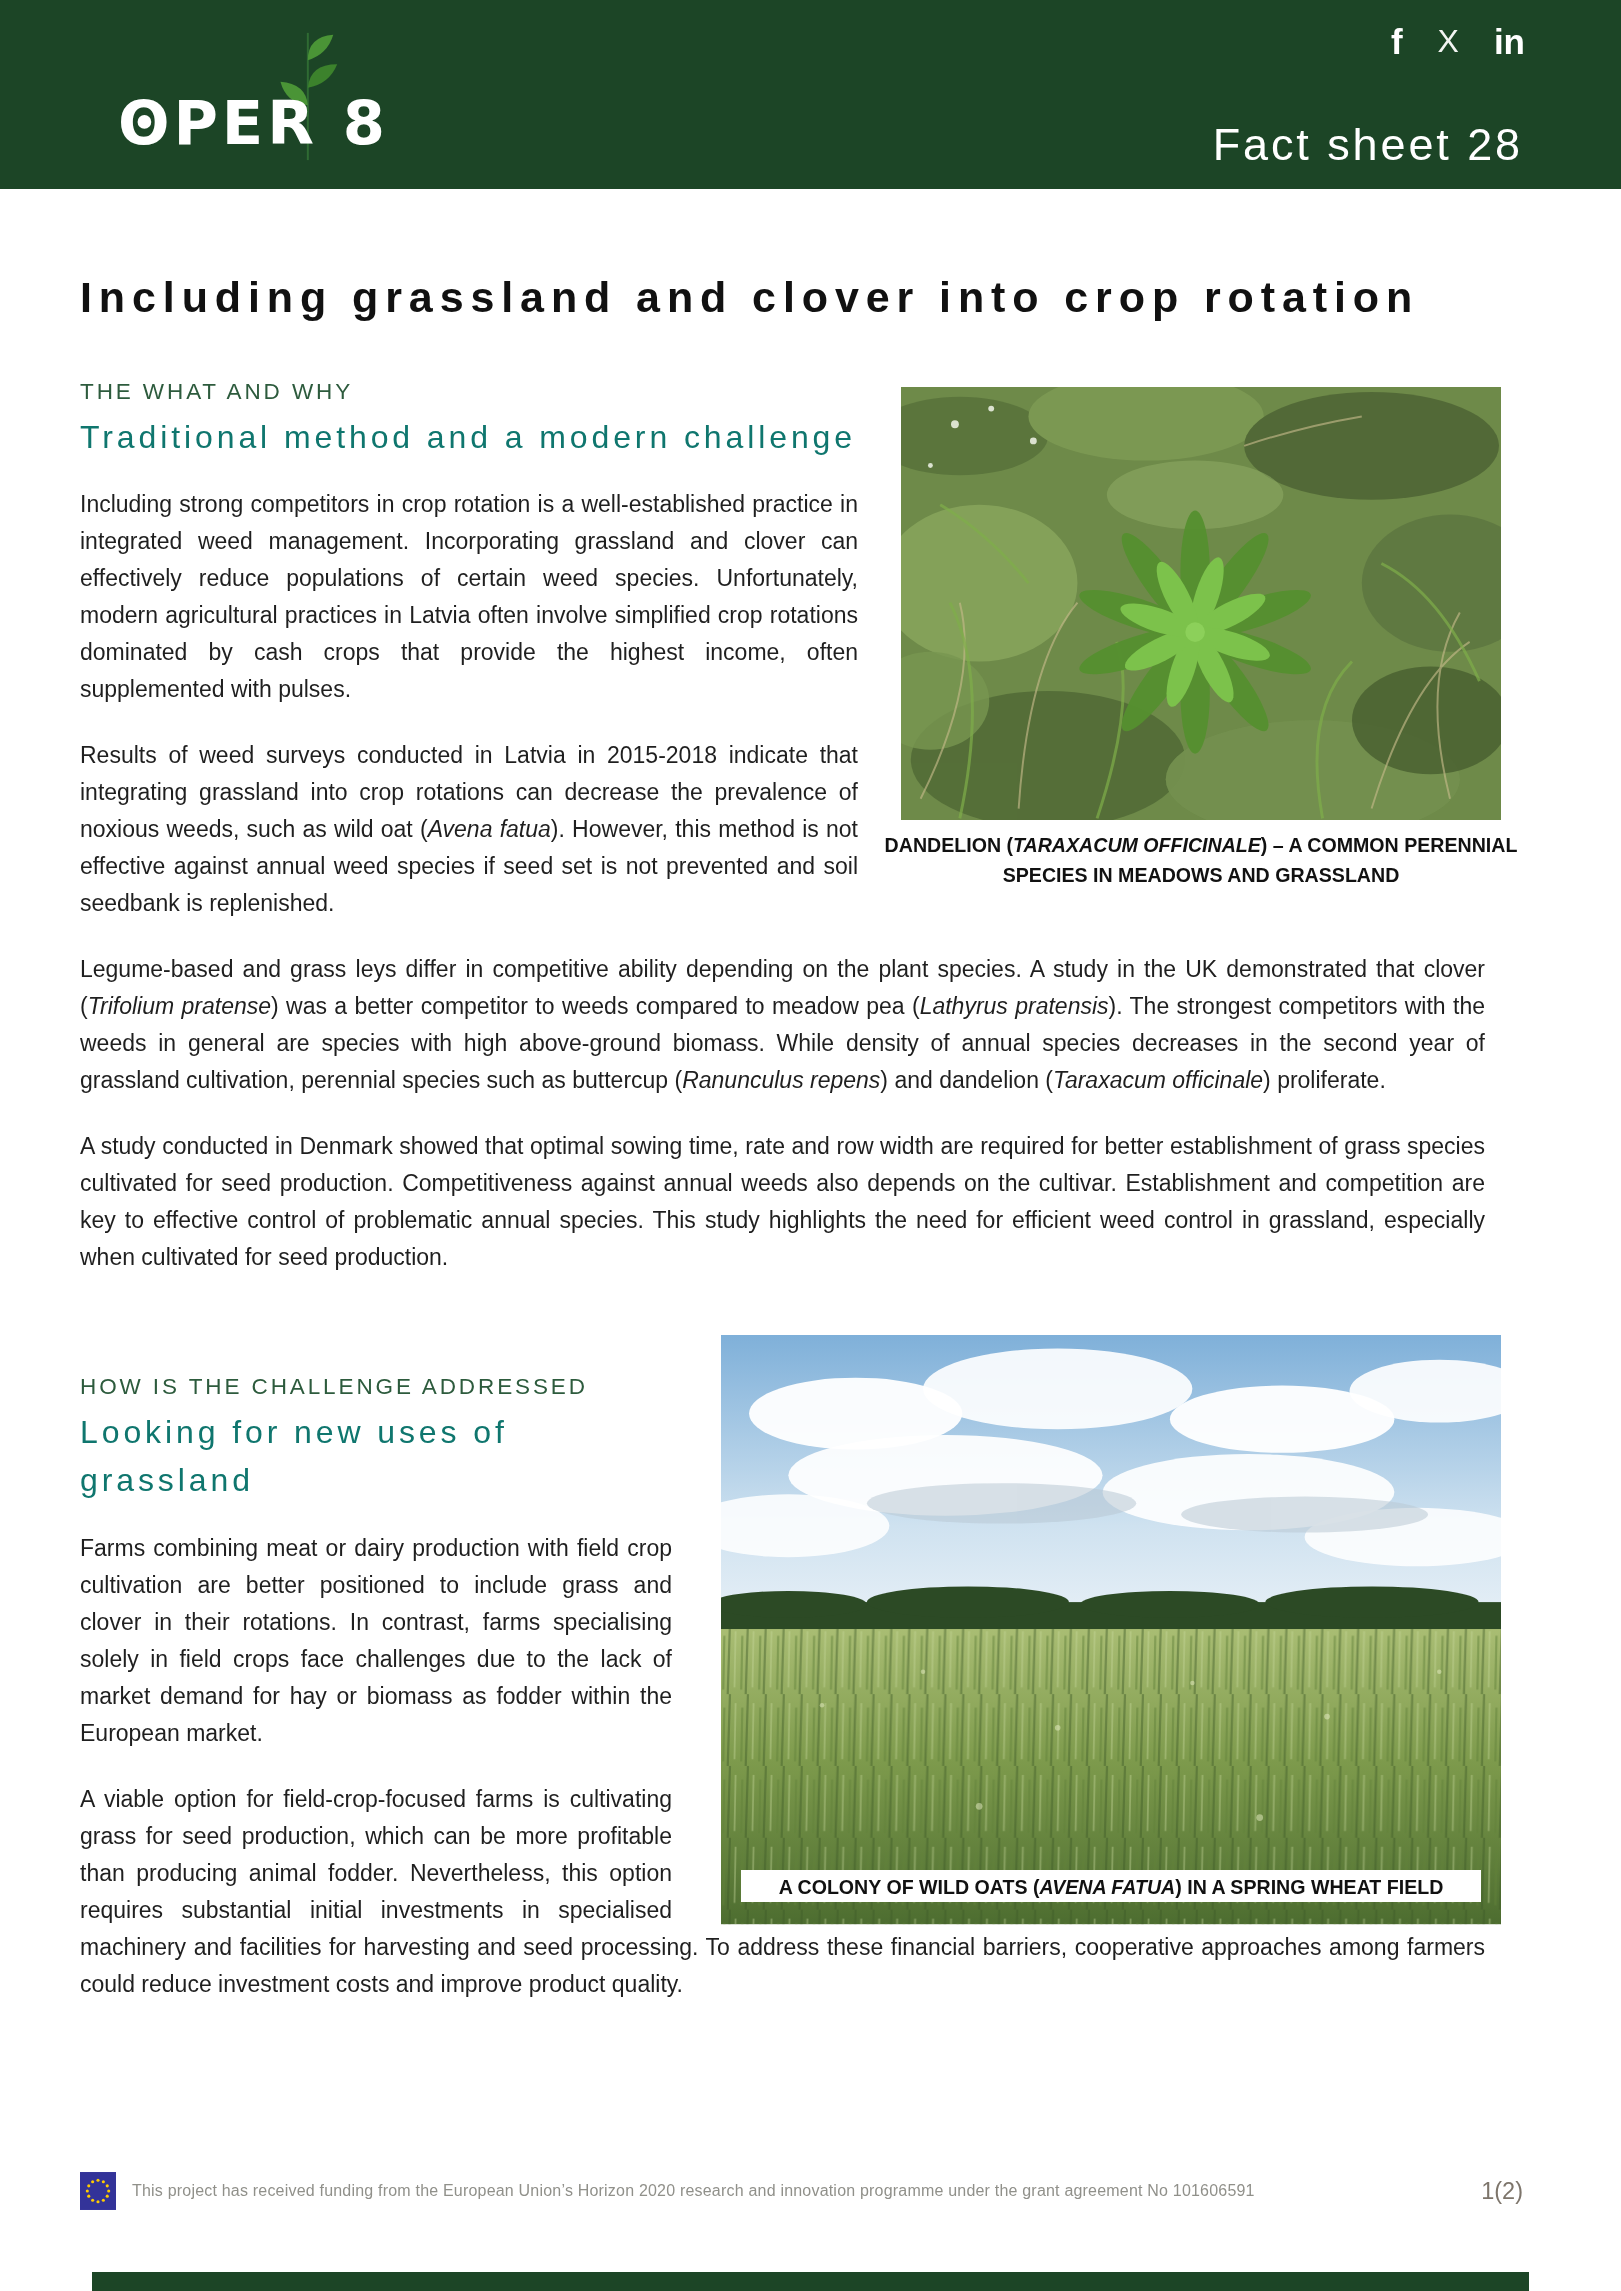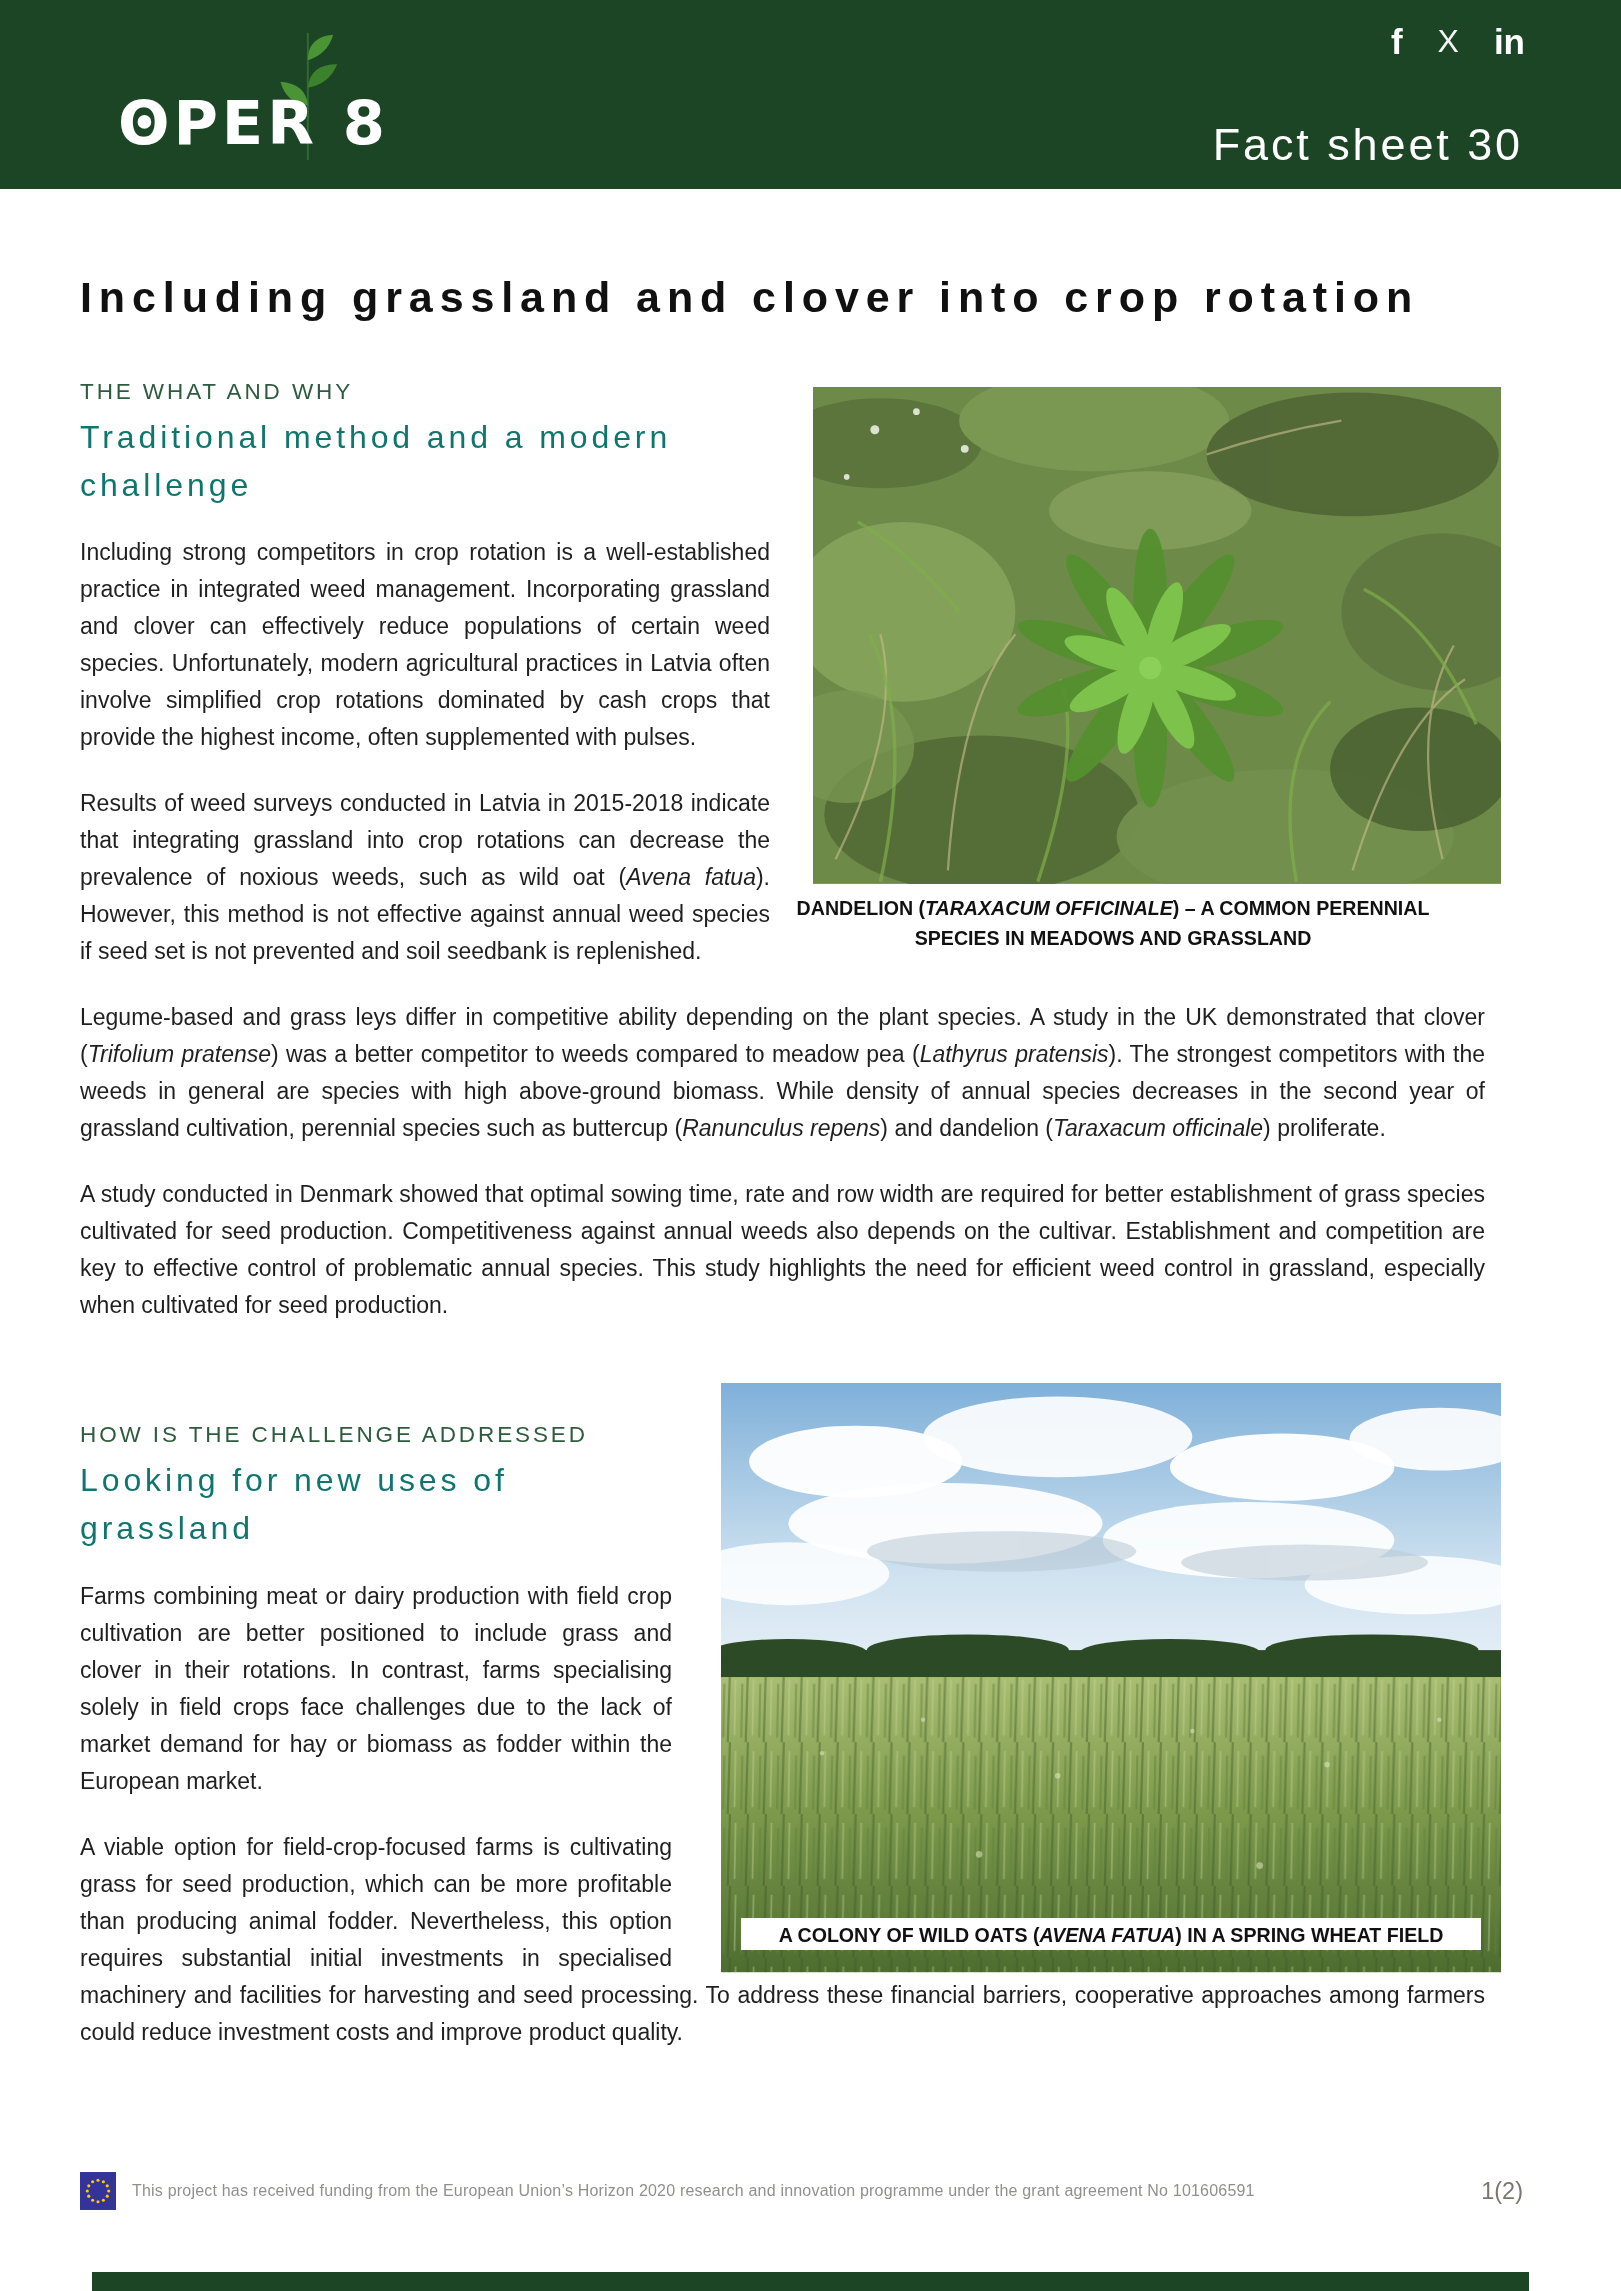--- a/index.html
+++ b/index.html
@@ -48,21 +48,21 @@
     font-size:32px;font-weight:400;letter-spacing:3.9px;line-height:1.5;
     color:#0f766e;
   }
   .section p{
     font-size:23px;line-height:37px;text-align:justify;
     margin:0 16px 29px 0;
   }
   
   figure{margin:0;}
   .fig{float:right;position:relative;}
-  .fig1{width:688px;margin:7.8px 0 5.9px 43px;}
+  .fig1{width:600px;margin:7.8px 0 5.9px 43px;}
   .fig2{width:780px;margin:-39px 0 9.8px 49px;}
   .photo{display:block;width:100%;}
   figcaption{
     font-size:19.6px;font-weight:bold;line-height:30px;
     text-align:center;color:#111111;
   }
   .fig1 figcaption{width:686px;margin:9.8px 0 0 -43px;}
   .fig2 figcaption{
     position:relative;z-index:2;
     width:94%;margin:-55px auto 0 auto;
@@ -100,21 +100,21 @@
         <text x="2" y="120" font-family="DejaVu Sans, sans-serif" font-weight="bold" font-size="62" letter-spacing="4" fill="#ffffff">OPER 8</text>
 
         <circle cx="29" cy="97" r="7" fill="#ffffff"></circle>
       </svg>
     </div>
     <div class="social">
       <span class="s-icon">f</span>
       <span class="s-icon s-x">X</span>
       <span class="s-icon">in</span>
     </div>
-    <div class="factsheet">Fact sheet 30</div>
+    <div class="factsheet">Fact sheet 28</div>
   </div>
 
   <div class="content">
 
     <h1 class="doc-title">Including grassland and clover into crop rotation</h1>
 
     <div class="section section1">
       <figure class="fig fig1">
         <svg class="photo" viewBox="0 0 612 442" preserveAspectRatio="none">
           <rect width="612" height="442" fill="#6e8a49"></rect>

